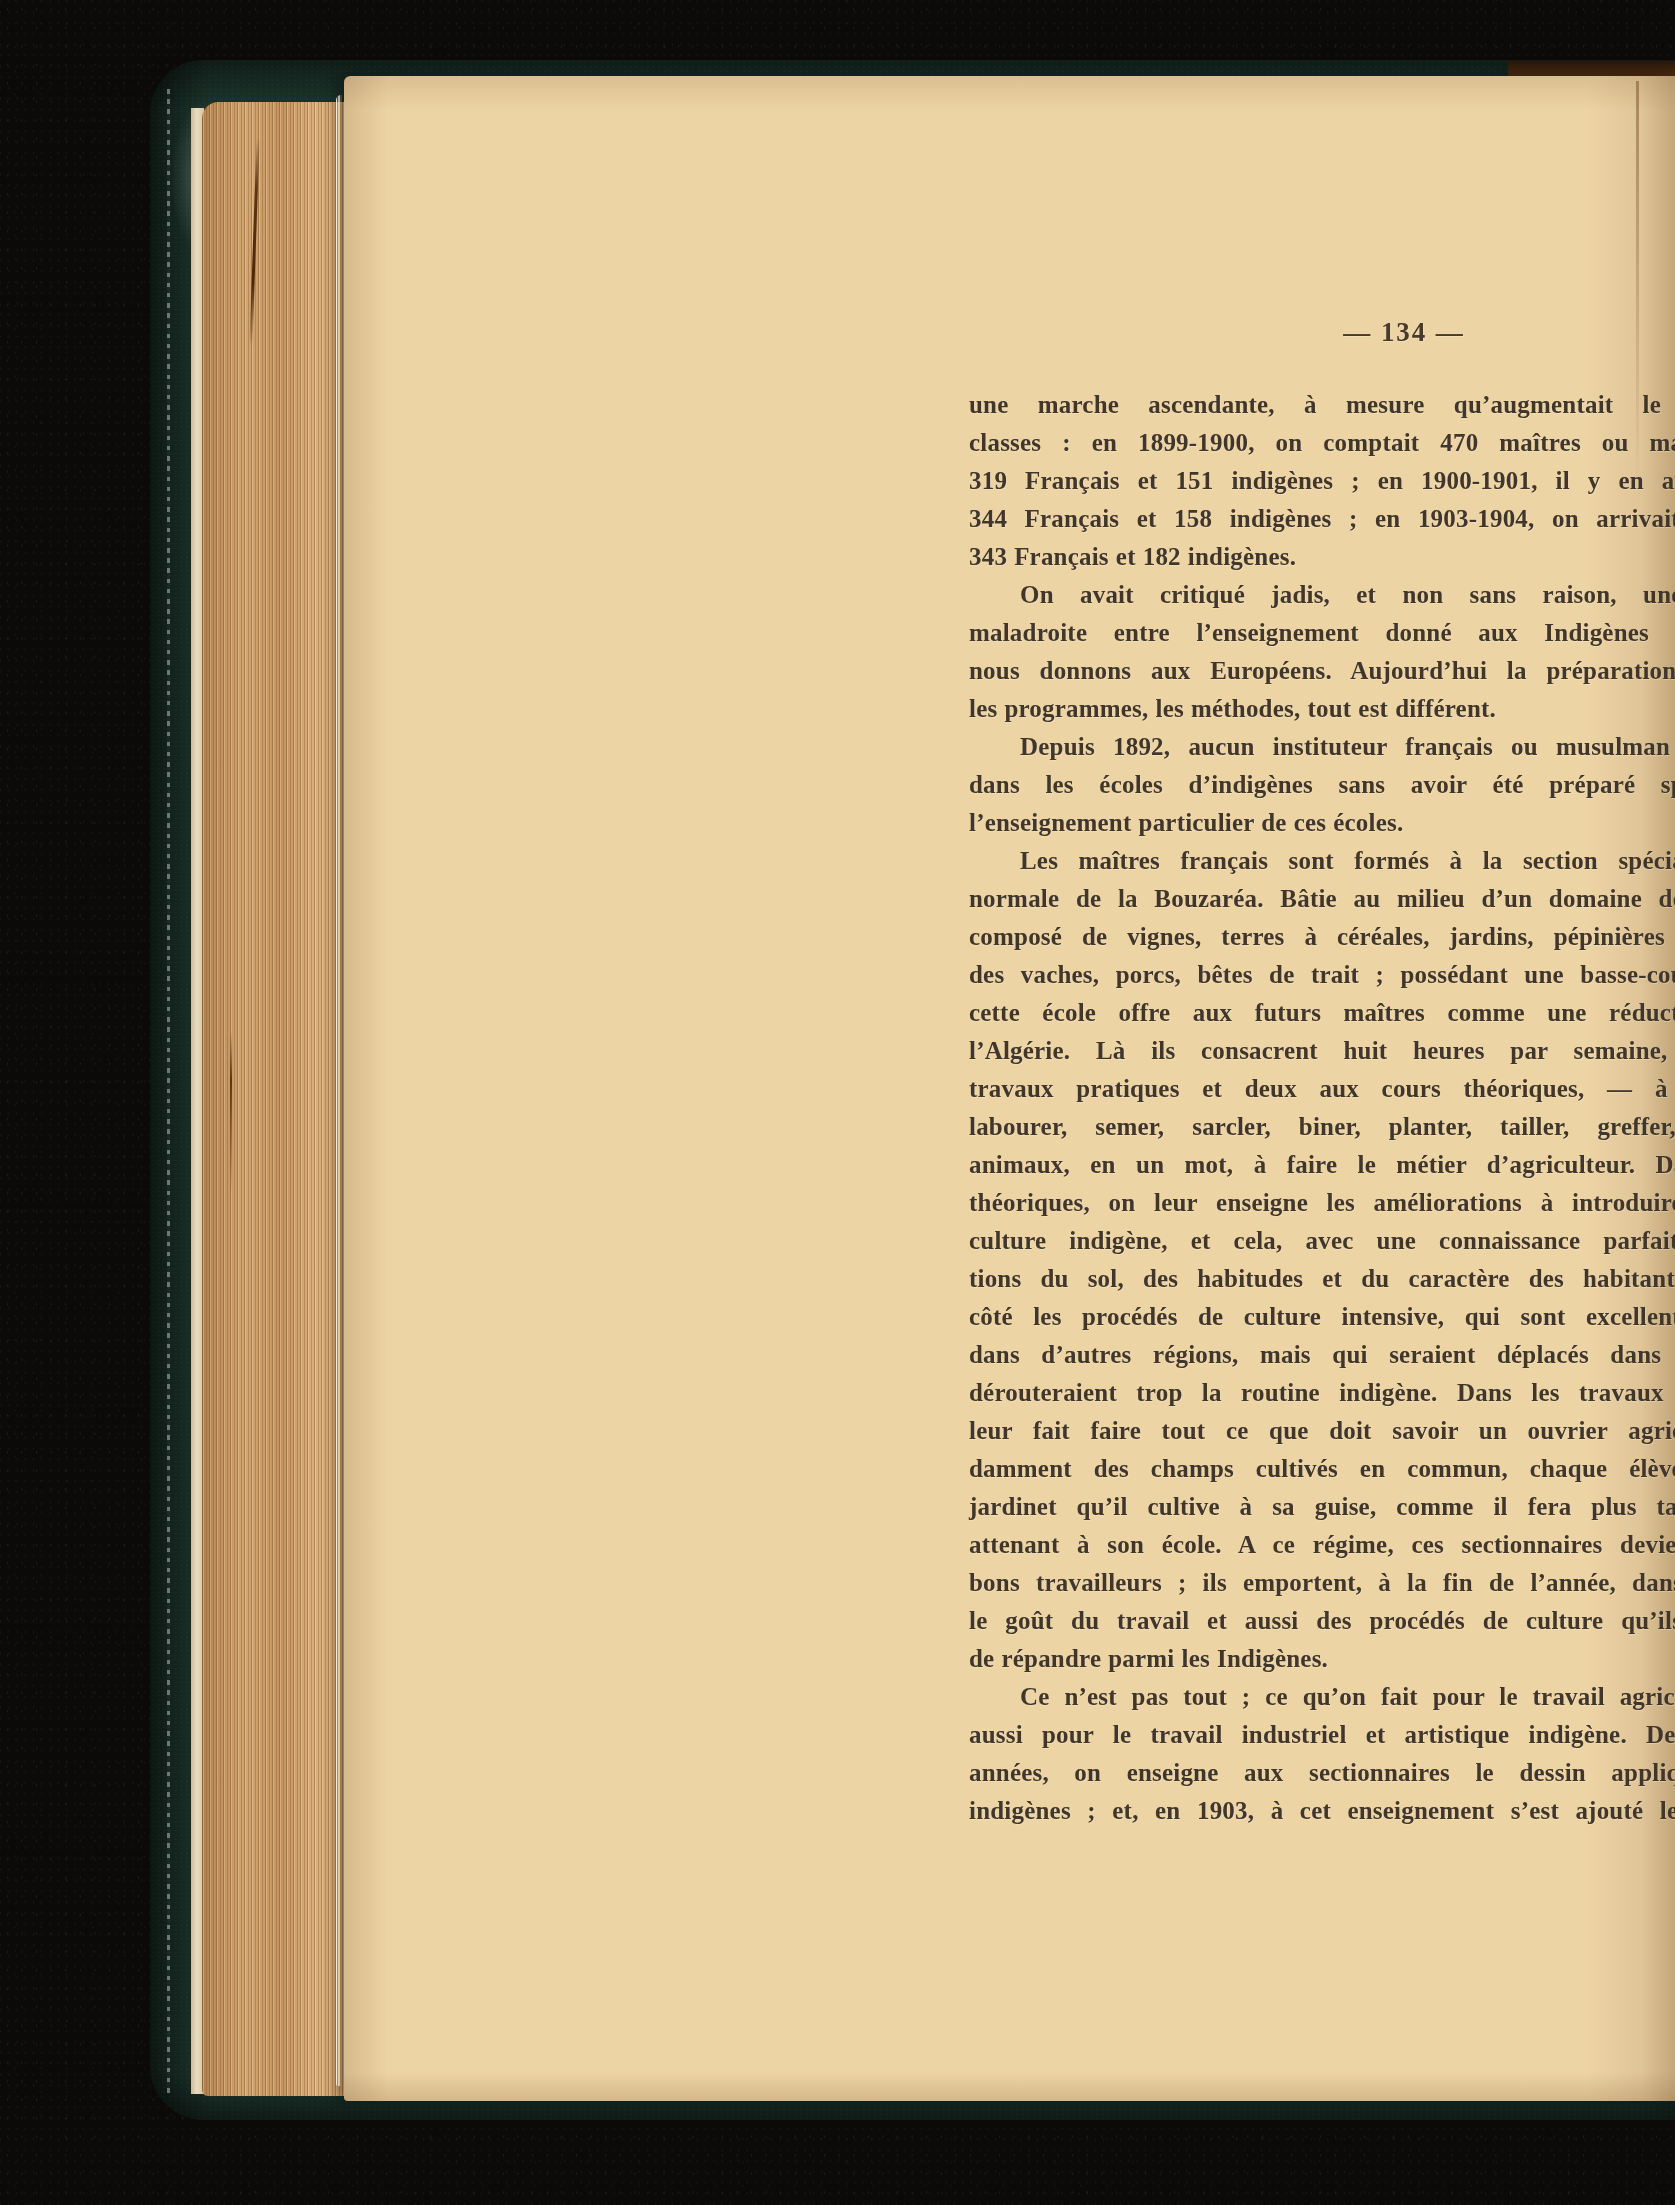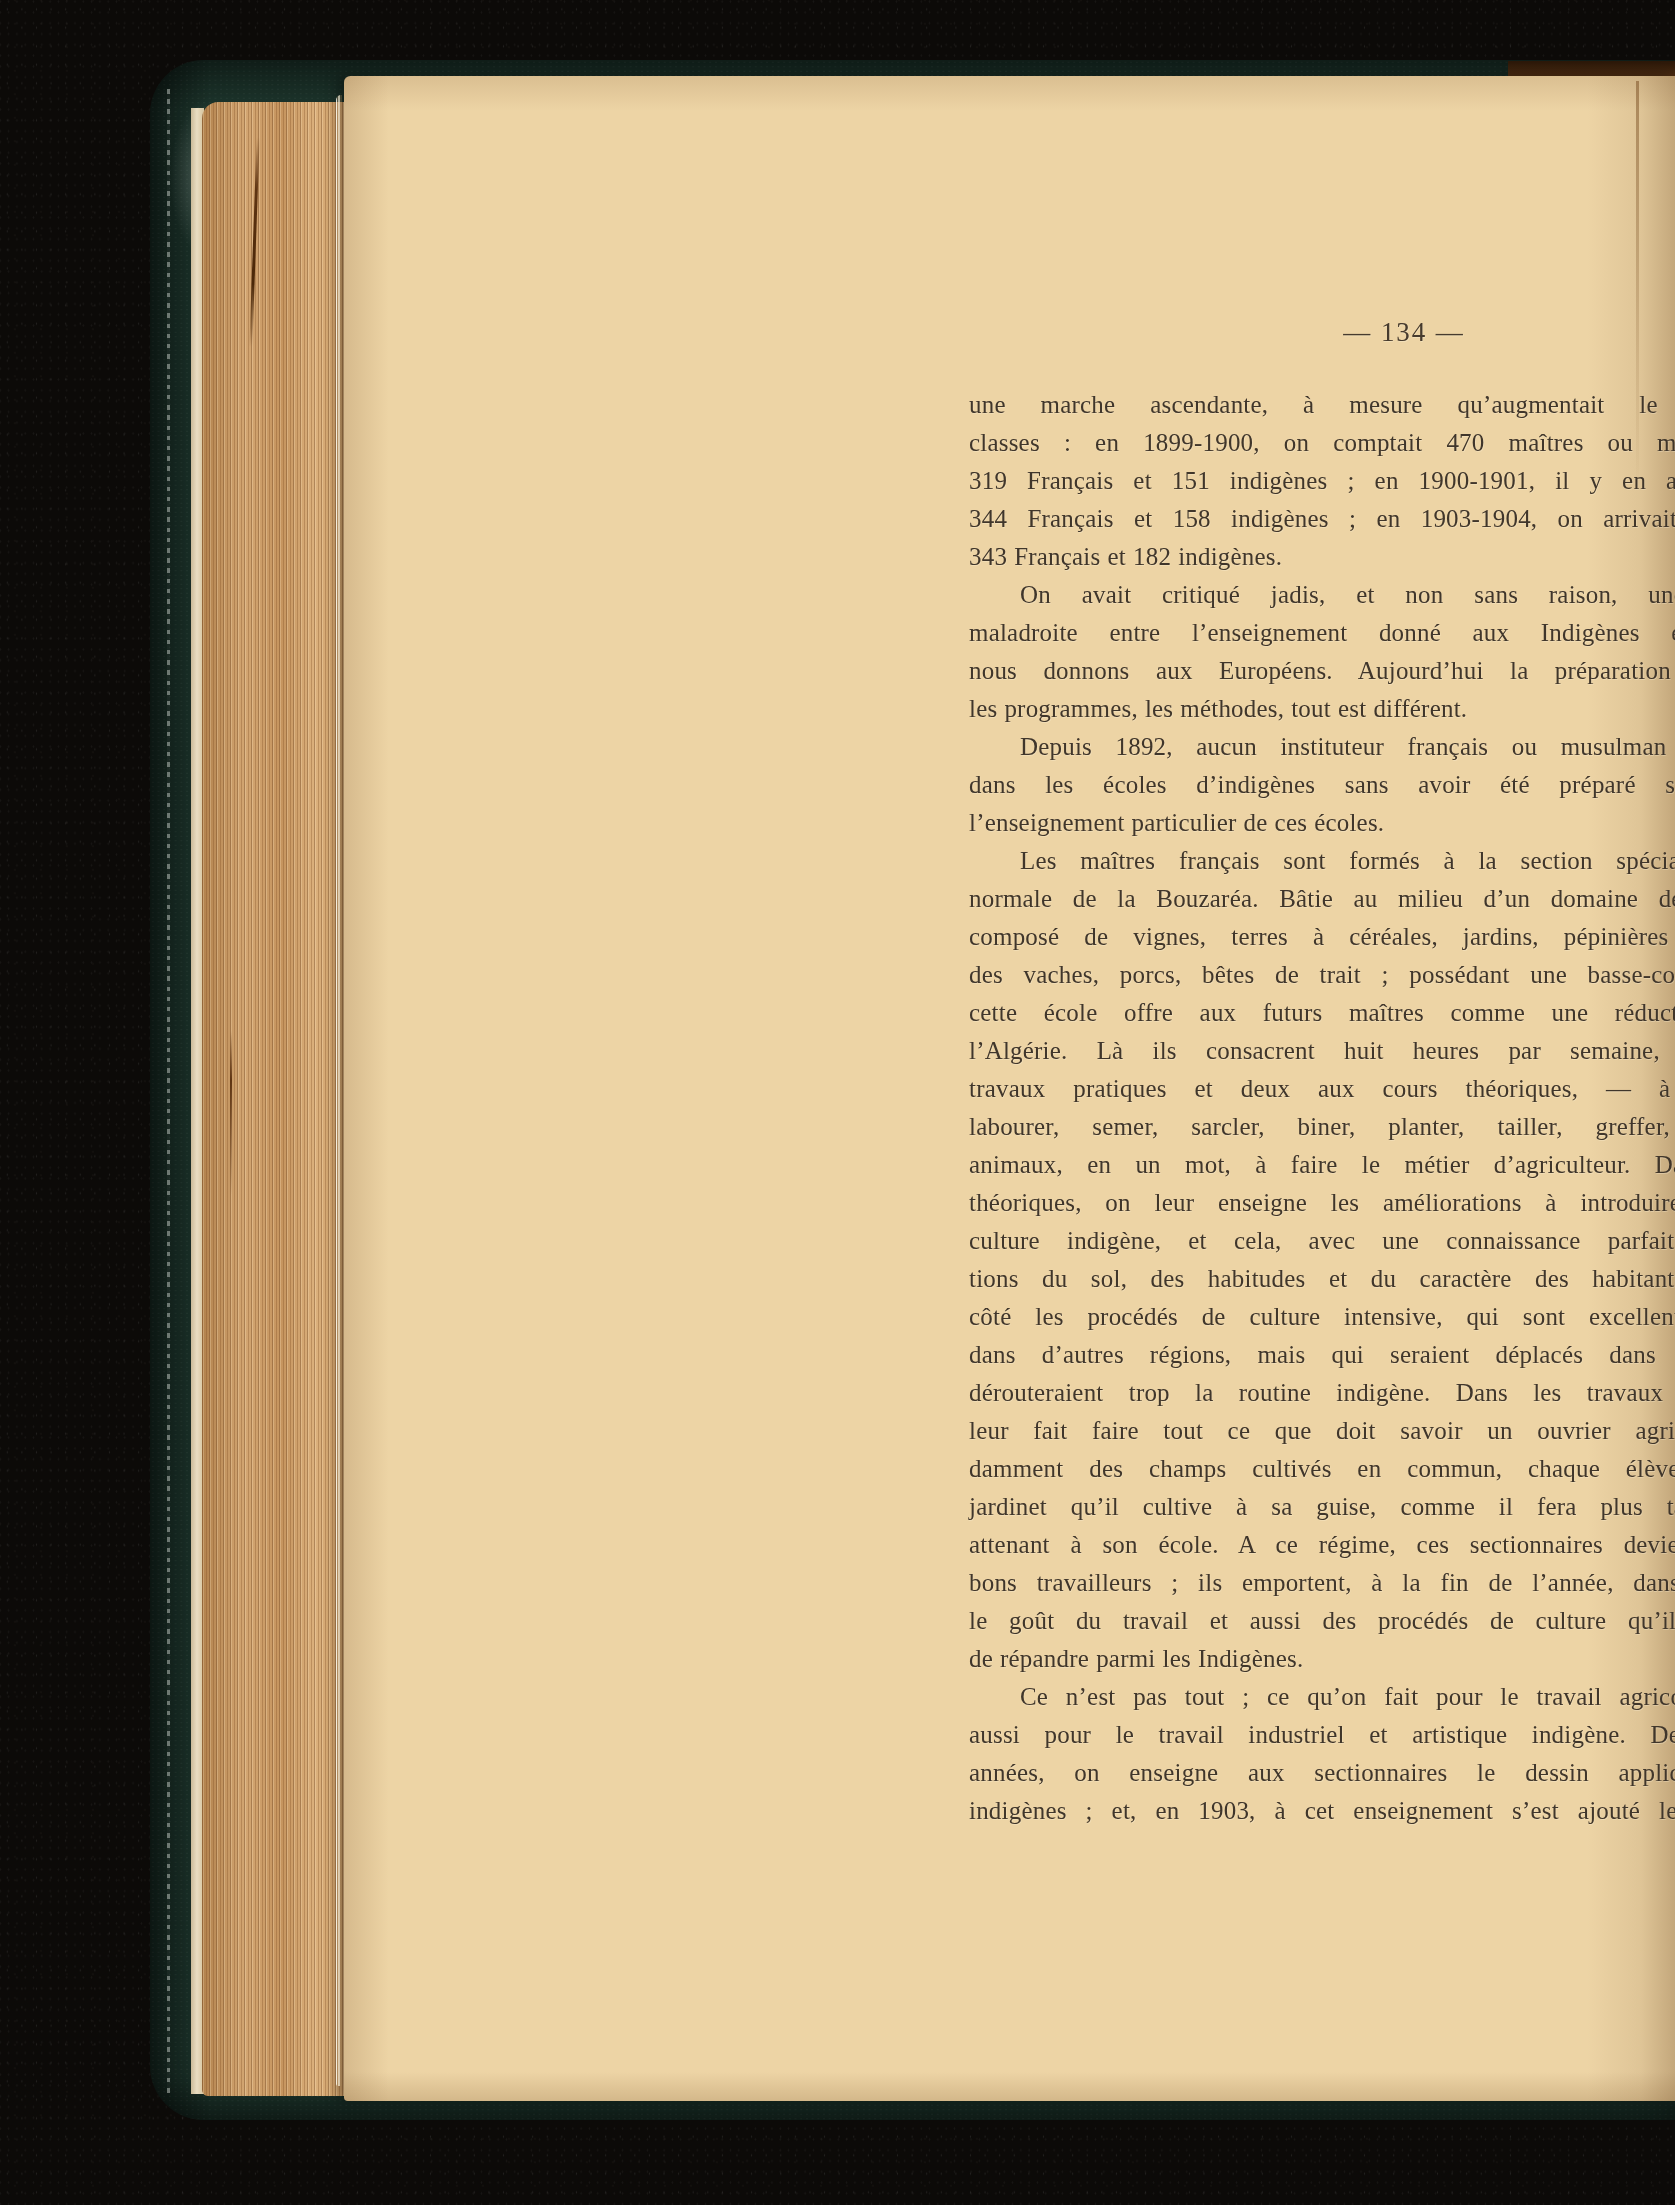--- a/index.html
+++ b/index.html
@@ -100,20 +100,21 @@
     left: 344px; top: 76px;
     width: 1332px; height: 2025px;
     border-radius: 6.4px 0 0 3.8px;
     background:
       linear-gradient(to left, rgba(96,60,24,0.30), rgba(96,60,24,0.10) 35px, rgba(96,60,24,0) 89px),
       linear-gradient(to right, rgba(120,80,40,0.20), rgba(120,80,40,0) 45px),
       linear-gradient(to bottom, rgba(120,80,40,0.16), rgba(120,80,40,0) 35px),
       linear-gradient(to top, rgba(110,70,30,0.20), rgba(110,70,30,0) 29px),
       #edd4a5;
     box-shadow: -6.4px 0 12.7px rgba(0,0,0,0.30);
+    font-weight: bold;
   }
   
   .sheet-edges {
     position: absolute;
     left: 336px; top: 95px;
     width: 12.7px; height: 1991px;
     background: repeating-linear-gradient(to right,
       rgba(255,252,240,0.85) 0 1.3px,
       rgba(180,150,110,0.40) 1.3px 2.5px,
       rgba(246,236,212,0.70) 2.5px 4.5px,

